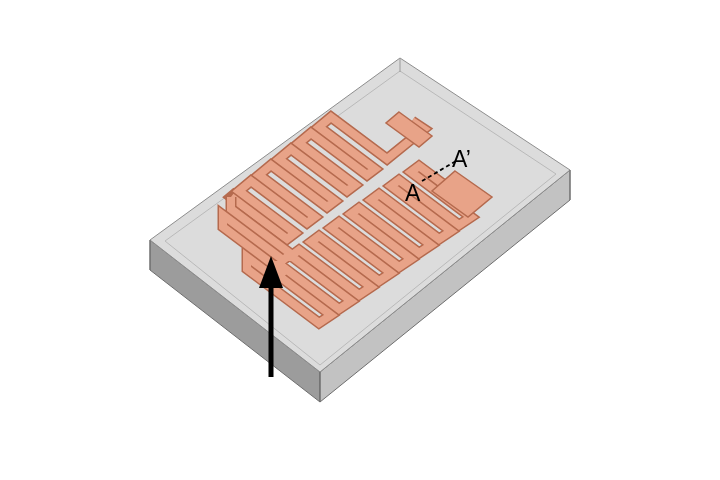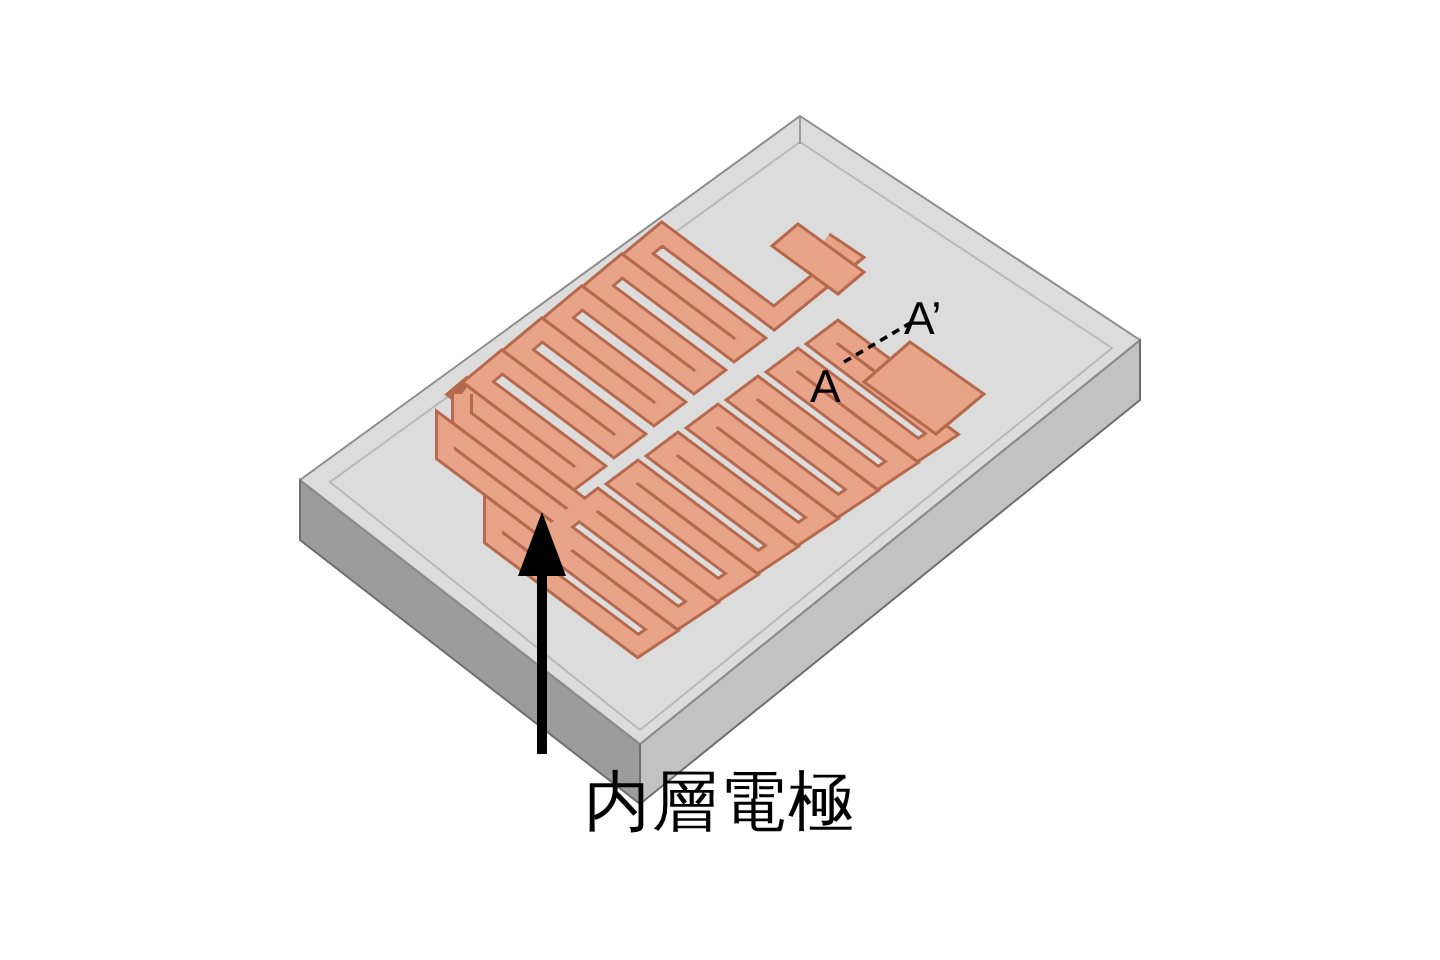--- a/index.html
+++ b/index.html
@@ -246,15 +246,14 @@
       <line x1="271" y1="377" x2="271" y2="275" stroke="#000000" stroke-width="5"></line>
       <polygon points="271,256 283,288 259,288" fill="#000000"></polygon>
     </g>
 
   </svg>
 
   <div class="sec-label" id="label-a">A</div>
 
   <div class="sec-label" id="label-ap">A’</div>
 
-  <div class="cap-text">内層電極</div>
 
 </div>
 
 </body></html>

